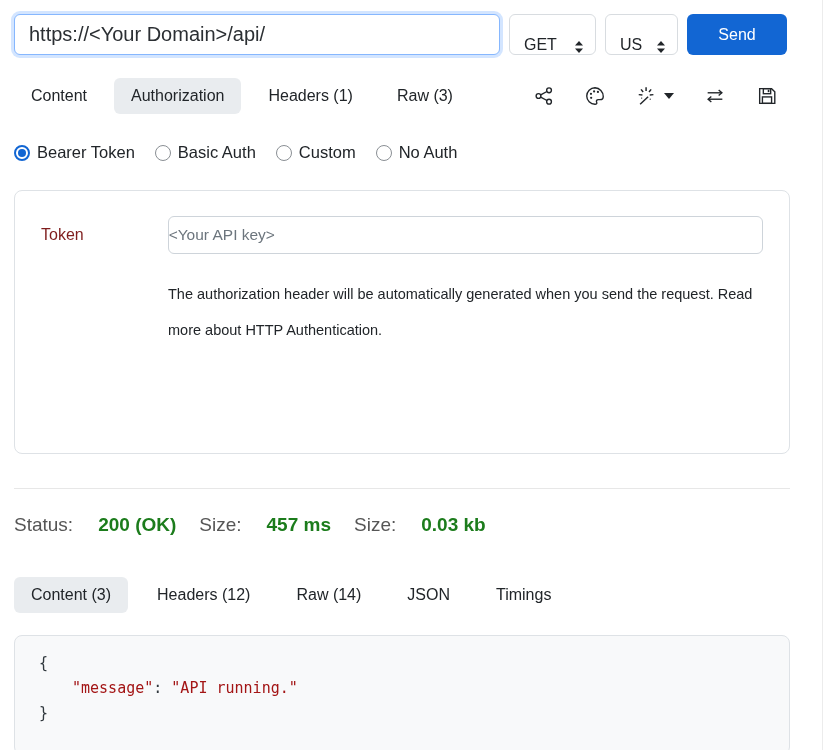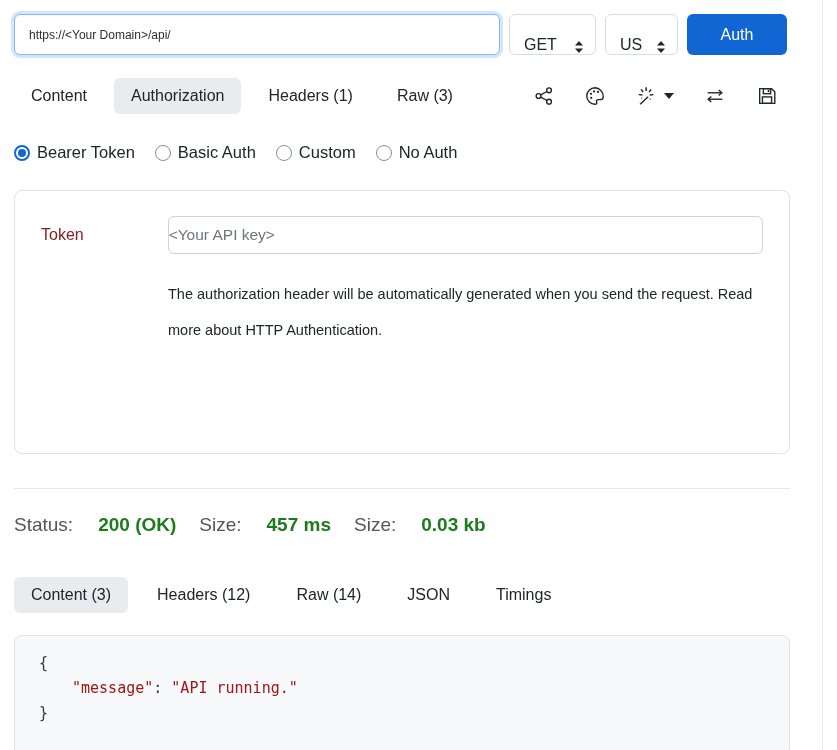--- a/index.html
+++ b/index.html
@@ -17,21 +17,21 @@
 
   
   .request-bar { display: flex; align-items: center; gap: 9px; }
   .url-input {
     width: 486px; height: 41px;
     border: 1px solid #86b7fe; border-radius: 6px;
     box-shadow: 0 0 0 3px rgba(13,110,253,.18);
     outline: none;
     padding: 0 14px;
     font-family: "Liberation Sans", sans-serif;
-    font-size: 12px; color: #2b2f33;
+    font-size: 20px; color: #2b2f33;
   }
   .select-box {
     height: 41px; background: #fff;
     border: 1px solid #d8dce0; border-radius: 6px;
     display: flex; align-items: flex-end; justify-content: space-between;
     padding: 0 10px 0 14px; cursor: pointer;
     font-size: 16px; color: #212529;
   }
   .select-method { width: 87px; }
   .select-region { width: 73px; }
@@ -139,21 +139,21 @@
     </div>
     <div class="select-box select-region">
       <span>US</span>
       <span class="updown-icon">
         <svg width="12" height="14" viewBox="0 0 12 14">
             <path d="M6 1 L10 5.4 H2 Z" fill="#212529"></path>
             <path d="M6 13 L2 8.6 H10 Z" fill="#212529"></path>
           </svg>
       </span>
     </div>
-    <button class="send-button">Auth</button>
+    <button class="send-button">Send</button>
   </div>
 
   <div class="tabs-row">
     <div class="tabs-group">
       <div class="tab">Content</div>
       <div class="tab active">Authorization</div>
       <div class="tab">Headers (1)</div>
       <div class="tab">Raw (3)</div>
     </div>
     <div class="toolbar-icons">

